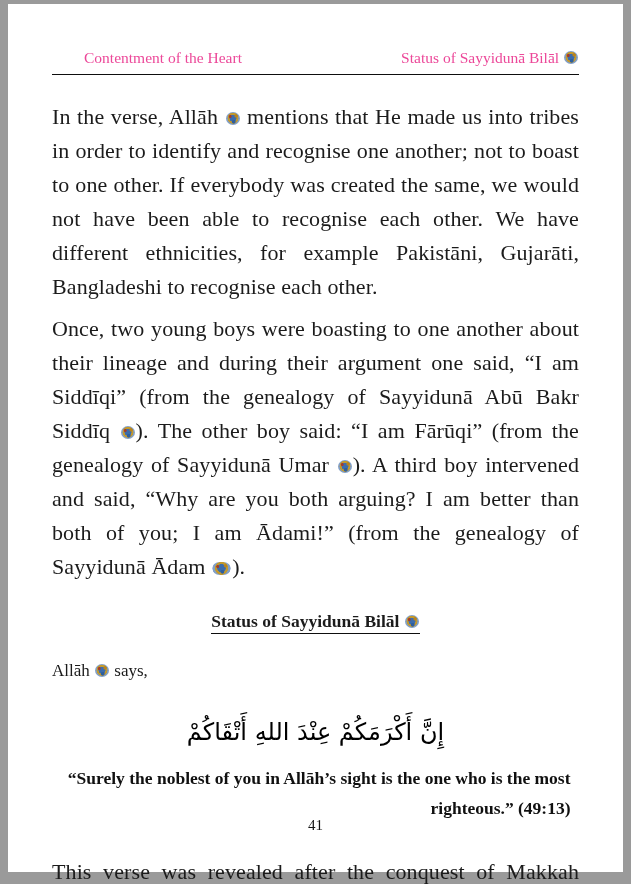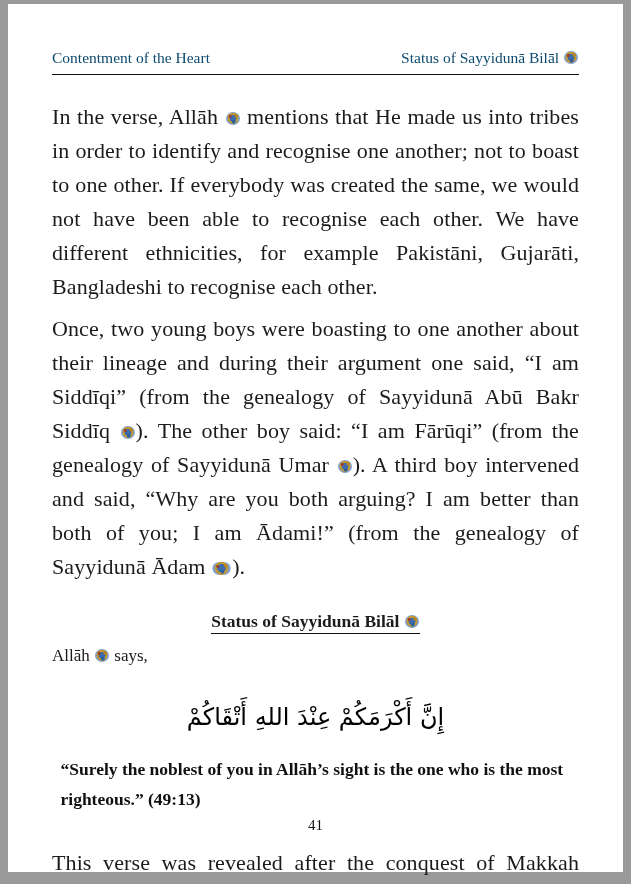--- a/index.html
+++ b/index.html
@@ -20,21 +20,22 @@
     box-sizing: border-box;
     padding: 0 44px;
   }
   
   .running-head {
     display: flex;
     justify-content: space-between;
     align-items: baseline;
     padding-top: 45px;
     font-size: 15.5px;
-    color: #0c4a6e;
+    color: #ec4899;
+    margin-left: 32px;
   }
   .head-rule {
     border: 0;
     border-top: 1.6px solid #0e0e0e;
     margin: 7px 0 0 0;
   }
   
   .para {
     font-size: 22px;
     line-height: 34px;
@@ -51,38 +52,38 @@
     text-align: center;
     font-size: 17.5px;
     font-weight: bold;
   }
   .section-heading .underlined {
     display: inline-block;
     border-bottom: 1.6px solid #0e0e0e;
     padding-bottom: 1px;
   }
   .says-line {
-    margin-top: 12px;
+    margin-top: 27px;
     font-size: 17px;
     text-align: left;
   }
   
   .arabic-verse {
     margin-top: 32px;
     text-align: center;
     direction: rtl;
     font-size: 24px;
     line-height: 38px;
     color: #000;
     font-family: "DejaVu Sans", "Liberation Serif", serif;
   }
   .verse-translation {
-    margin: 18px auto 0 auto;
+    margin: 12px auto 0 auto;
     width: 510px;
-    text-align: left;
+    text-align: right;
     font-weight: bold;
     font-size: 17.5px;
     line-height: 30px;
     color: #101010;
   }
   
   .page-number {
     position: absolute;
     left: 0; right: 0;
     bottom: 38px;

